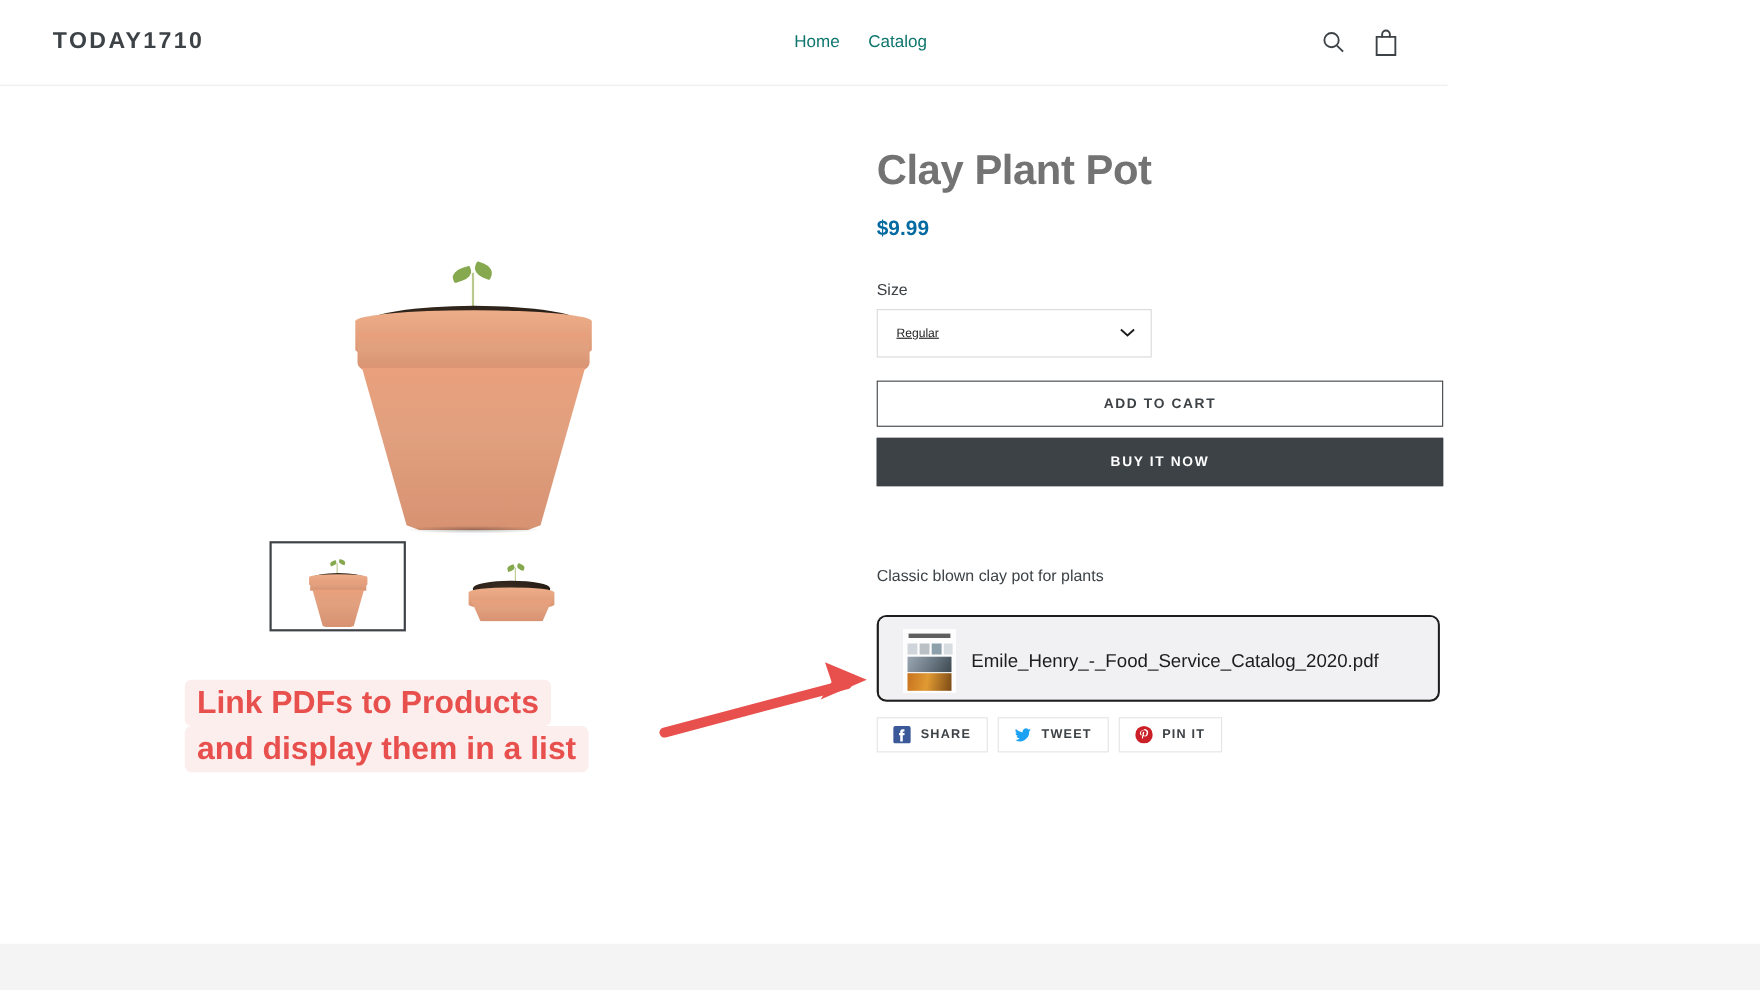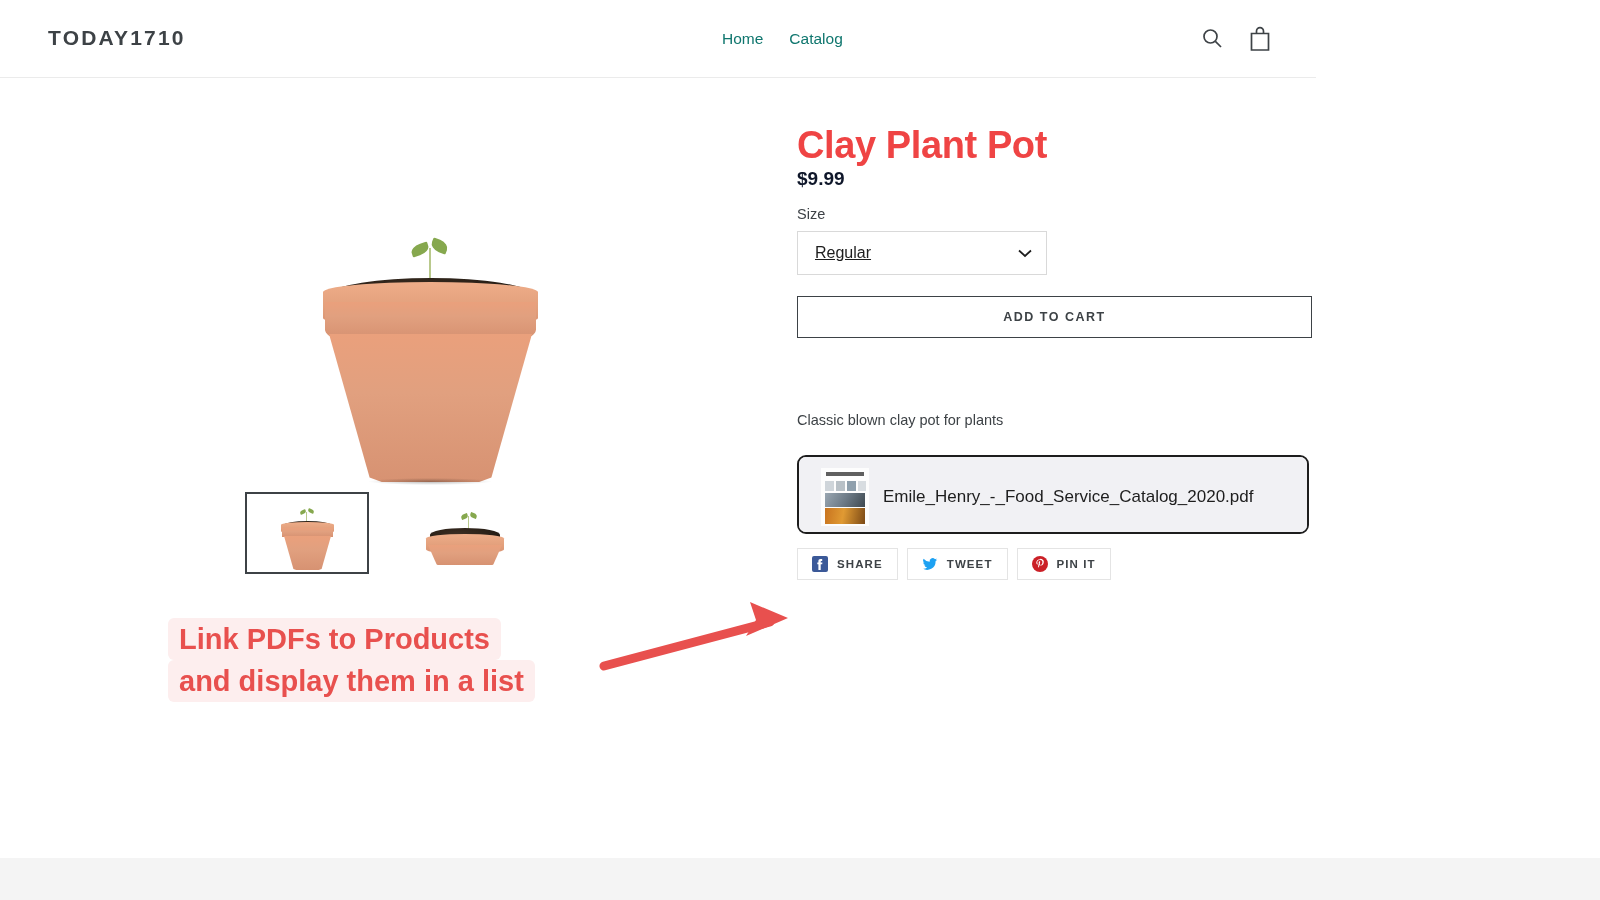--- a/index.html
+++ b/index.html
@@ -67,34 +67,34 @@
     background: linear-gradient(180deg,#eaa07c 0%,#e1a07f 40%,#d79272 100%);
   }
   .sprout-stem { position: absolute; background: #b9c98c; }
   .leaf {
     position: absolute; background: #86a84e; border-radius: 60% 10% 60% 10%;
   }
 
   
   .product-col { position: absolute; left: 797px; top: 122px; width: 515px; }
   .product-title {
-    font-size: 38px; font-weight: 700; color: #ef4444;
-    letter-spacing: -0.4px; line-height: 46px;
+    font-size: 38px; font-weight: 700; color: #737373;
+    letter-spacing: -0.4px; line-height: 46px; margin-top: 10px;
   }
   .product-price {
-    font-size: 19px; font-weight: 700; color: #0f172a;
-  }
-  .field-label { margin-top: 16px; font-size: 14.5px; color: #3d4246; }
+    margin-top: 20px; font-size: 19px; font-weight: 700; color: #0369a1;
+  }
+  .field-label { margin-top: 36px; font-size: 14.5px; color: #3d4246; }
   .size-select {
     margin-top: 9px; width: 250px; height: 44px;
     border: 1px solid #d9d9d9; background: #fff;
     display: flex; align-items: center; justify-content: space-between;
     padding: 0 14px 0 17px; cursor: pointer;
   }
-  .size-select-value { font-size: 16px; color: #1d1d1d; text-decoration: underline; }
+  .size-select-value { font-size: 11px; color: #1d1d1d; text-decoration: underline; }
   .btn {
     display: flex; align-items: center; justify-content: center;
     width: 515px; height: 42px;
     font-size: 12.5px; font-weight: 700; letter-spacing: 1.5px;
     cursor: pointer;
   }
   .btn-add {
     margin-top: 21px; background: #fff;
     border: 1px solid #3d4246; color: #3d4246;
   }
@@ -278,20 +278,21 @@
   <div class="size-select">
     <span class="size-select-value">Regular</span>
     <span>
       <svg width="14" height="9" viewBox="0 0 14 9" fill="none" stroke="#1d1d1d" stroke-width="1.7">
         <path d="M1 1.5 L7 7 L13 1.5"></path>
       </svg>
     </span>
   </div>
 
   <button class="btn btn-add">ADD TO CART</button>
+  <button class="btn btn-buy">BUY IT NOW</button>
 
   <div class="description">Classic blown clay pot for plants</div>
 
   <div class="pdf-list">
 
     <div class="pdf-row active">
       <div class="pdf-thumb">
         <div class="cov1">
           <div class="hdr"></div>
           <div class="g1"></div>

